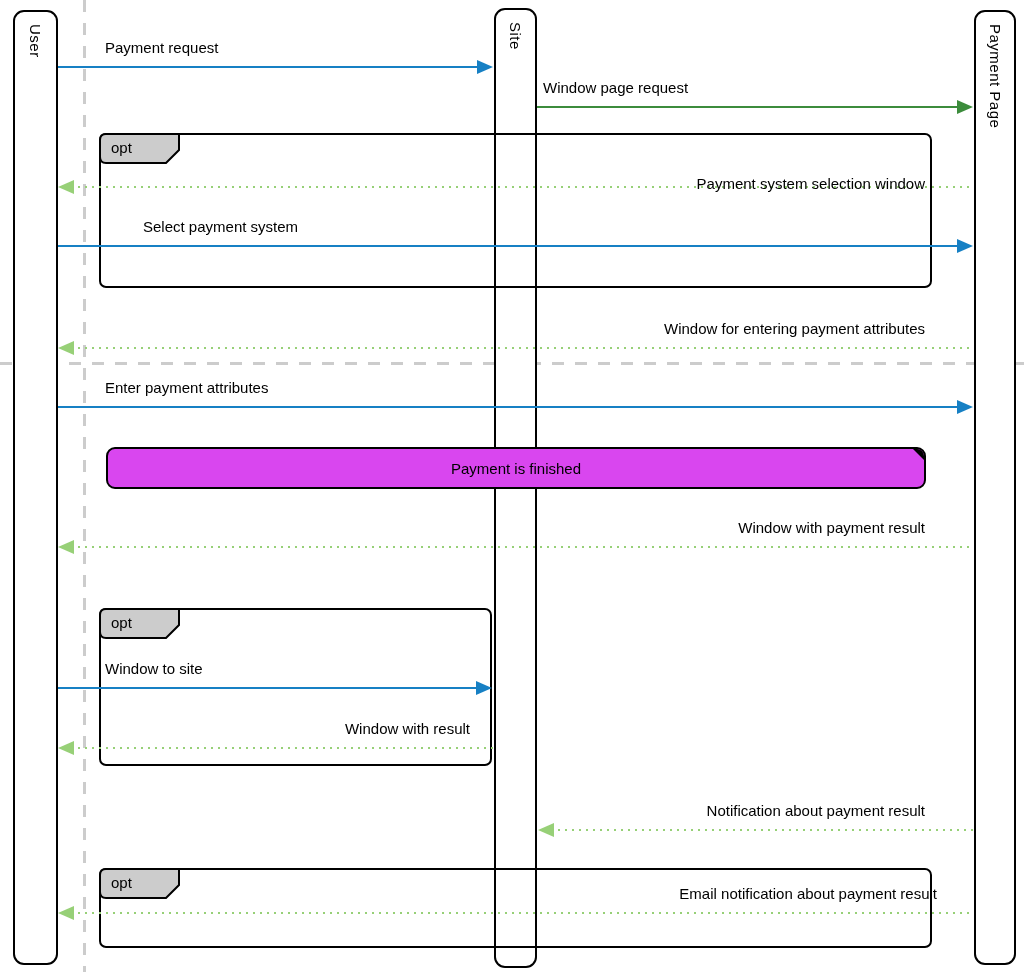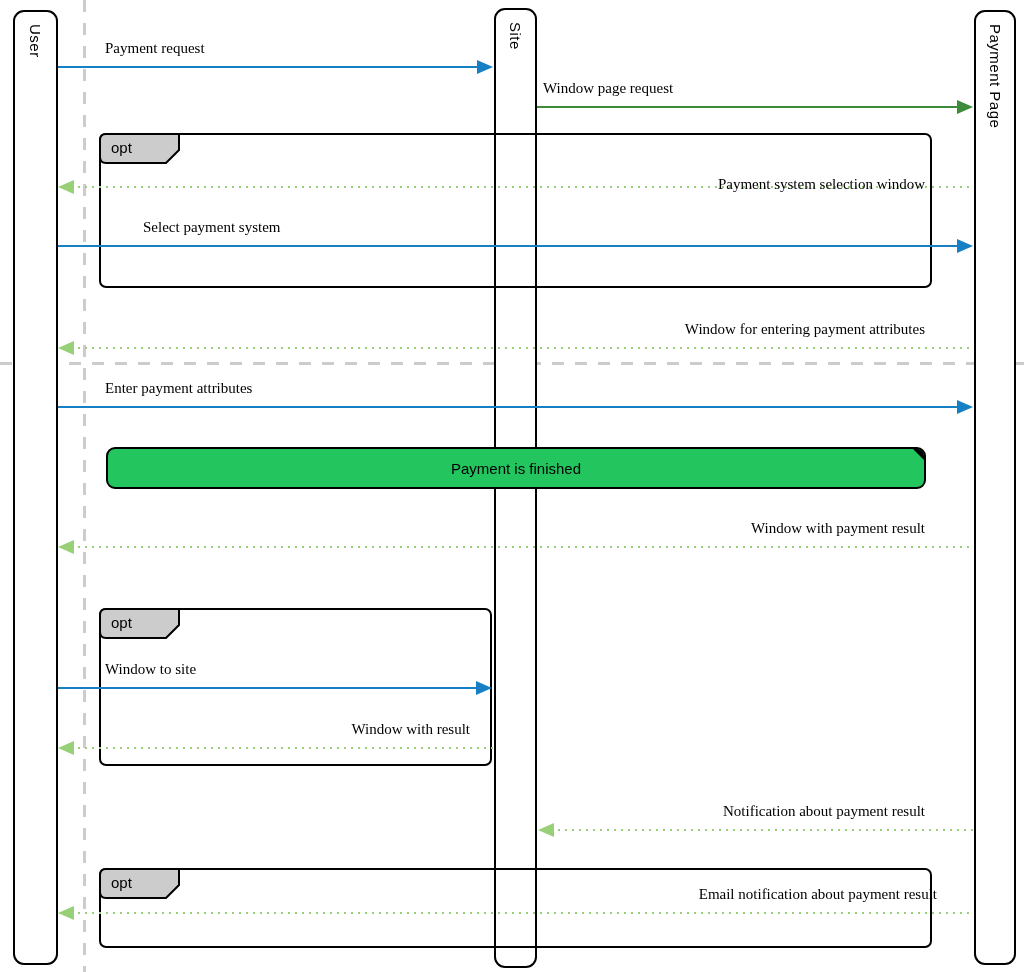--- a/index.html
+++ b/index.html
@@ -20,36 +20,36 @@
   .lifeline .vlabel{
     writing-mode:vertical-rl;font-size:15px;line-height:1;padding-top:12px;
     white-space:nowrap;letter-spacing:.5px;
   }
   
   .fragment{border:2px solid #000;border-radius:7px;background:transparent;z-index:3;}
   .fragment svg{position:absolute;left:-2px;top:-2px;display:block;}
   .fragment .tab-label{position:absolute;left:10px;top:4px;font-size:15px;z-index:4;}
   
   .note{
-    background:#22c55e;border:2px solid #000;border-radius:9px;z-index:4;
+    background:#d946ef;border:2px solid #000;border-radius:9px;z-index:4;
     display:flex;align-items:center;justify-content:center;font-size:15px;
   }
   .note .fold{
     position:absolute;top:0px;right:0px;width:0;height:0;
     border-top:11px solid #000;border-left:11px solid transparent;
     border-top-right-radius:7px;
   }
   
   .msg-line{height:2px;z-index:5;}
   .msg-line.dotted{height:2px;}
   .arrowhead{width:0;height:0;z-index:6;}
   .arrow-right{border-top:7px solid transparent;border-bottom:7px solid transparent;border-left:16px solid #000;}
   .arrow-left{border-top:7px solid transparent;border-bottom:7px solid transparent;border-right:16px solid #000;}
   .msg-label{
-    height:18px;line-height:18px;font-size:15px;white-space:nowrap;z-index:6;font-family:Liberation Serif, serif;
+    height:18px;line-height:18px;font-size:15px;white-space:nowrap;z-index:6;
   }
 </style>
 </head>
 <body>
 
 <div id="canvas">
     <div class="abs pb-v" style="left: 83px; top: 0px; height: 972px;"></div>
     <div class="abs pb-h" style="left: 0px; top: 362px; width: 1028px;"></div>
     <div class="abs lifeline" style="left: 13px; top: 10px; width: 45px; height: 955px;">
       <span class="vlabel">User</span>

